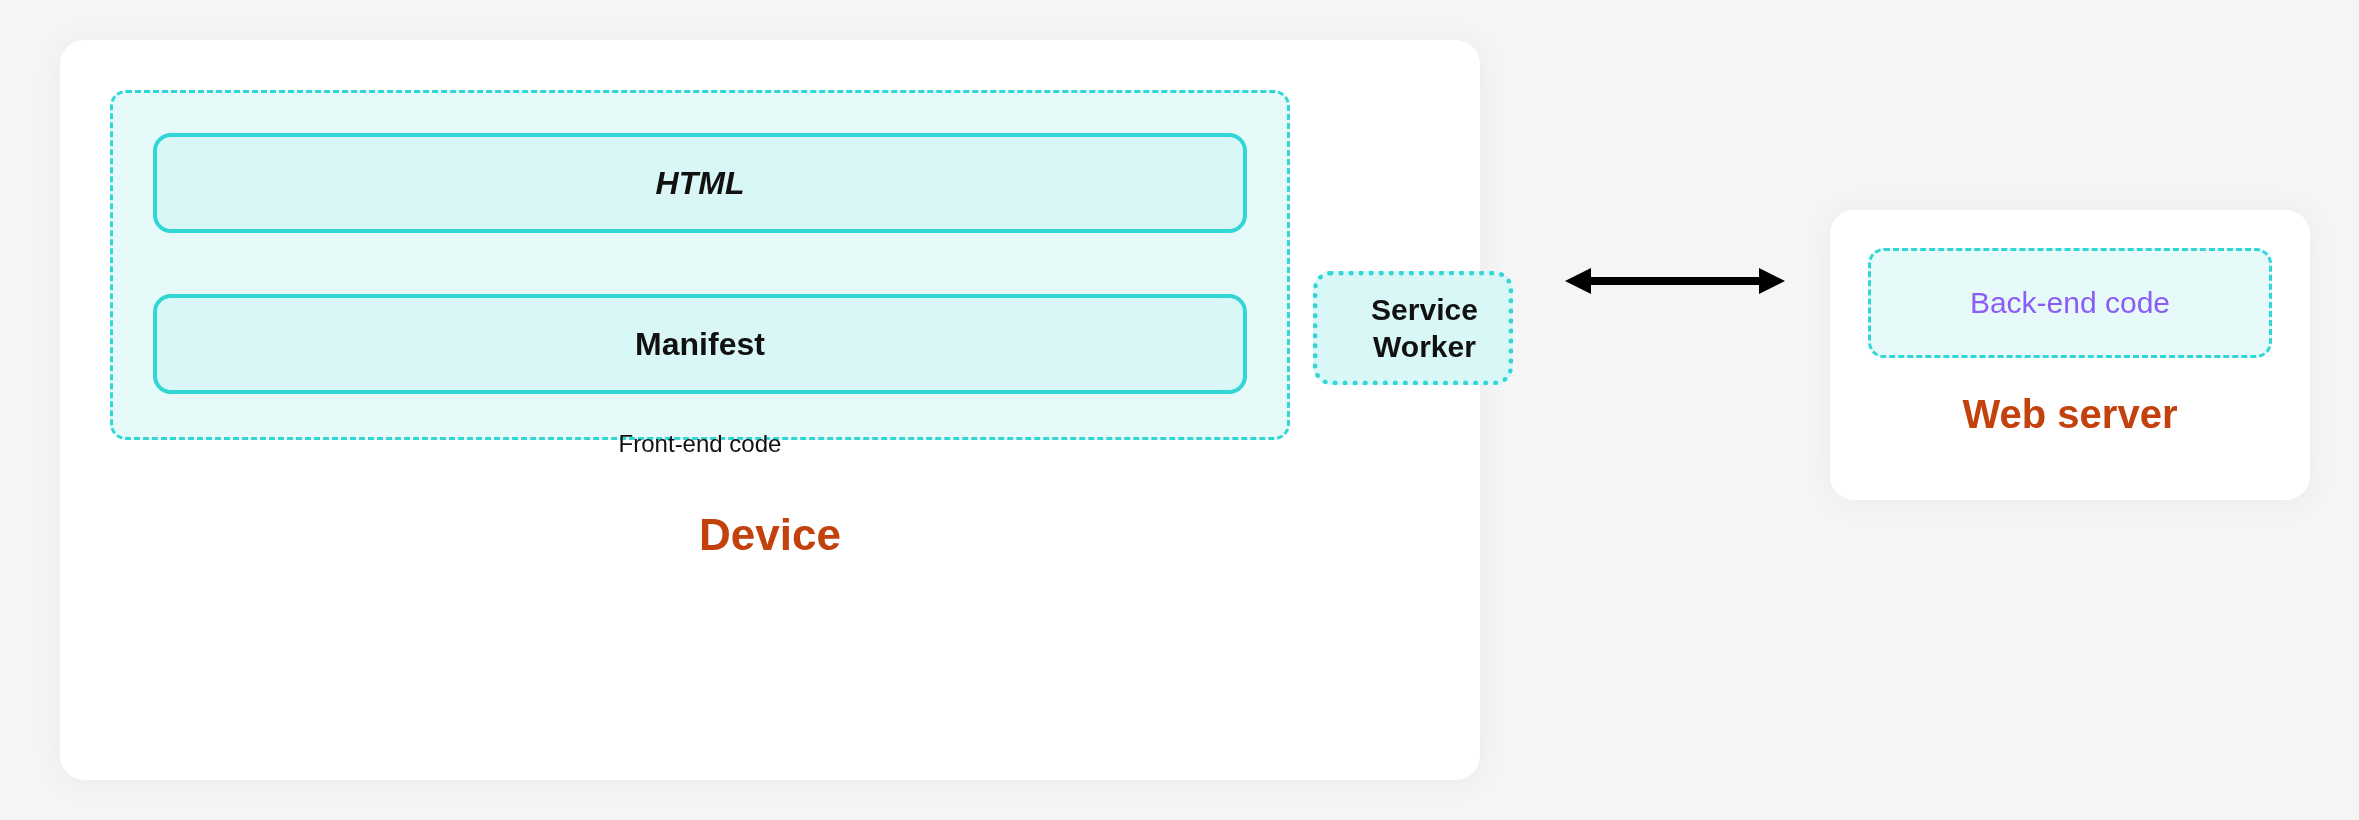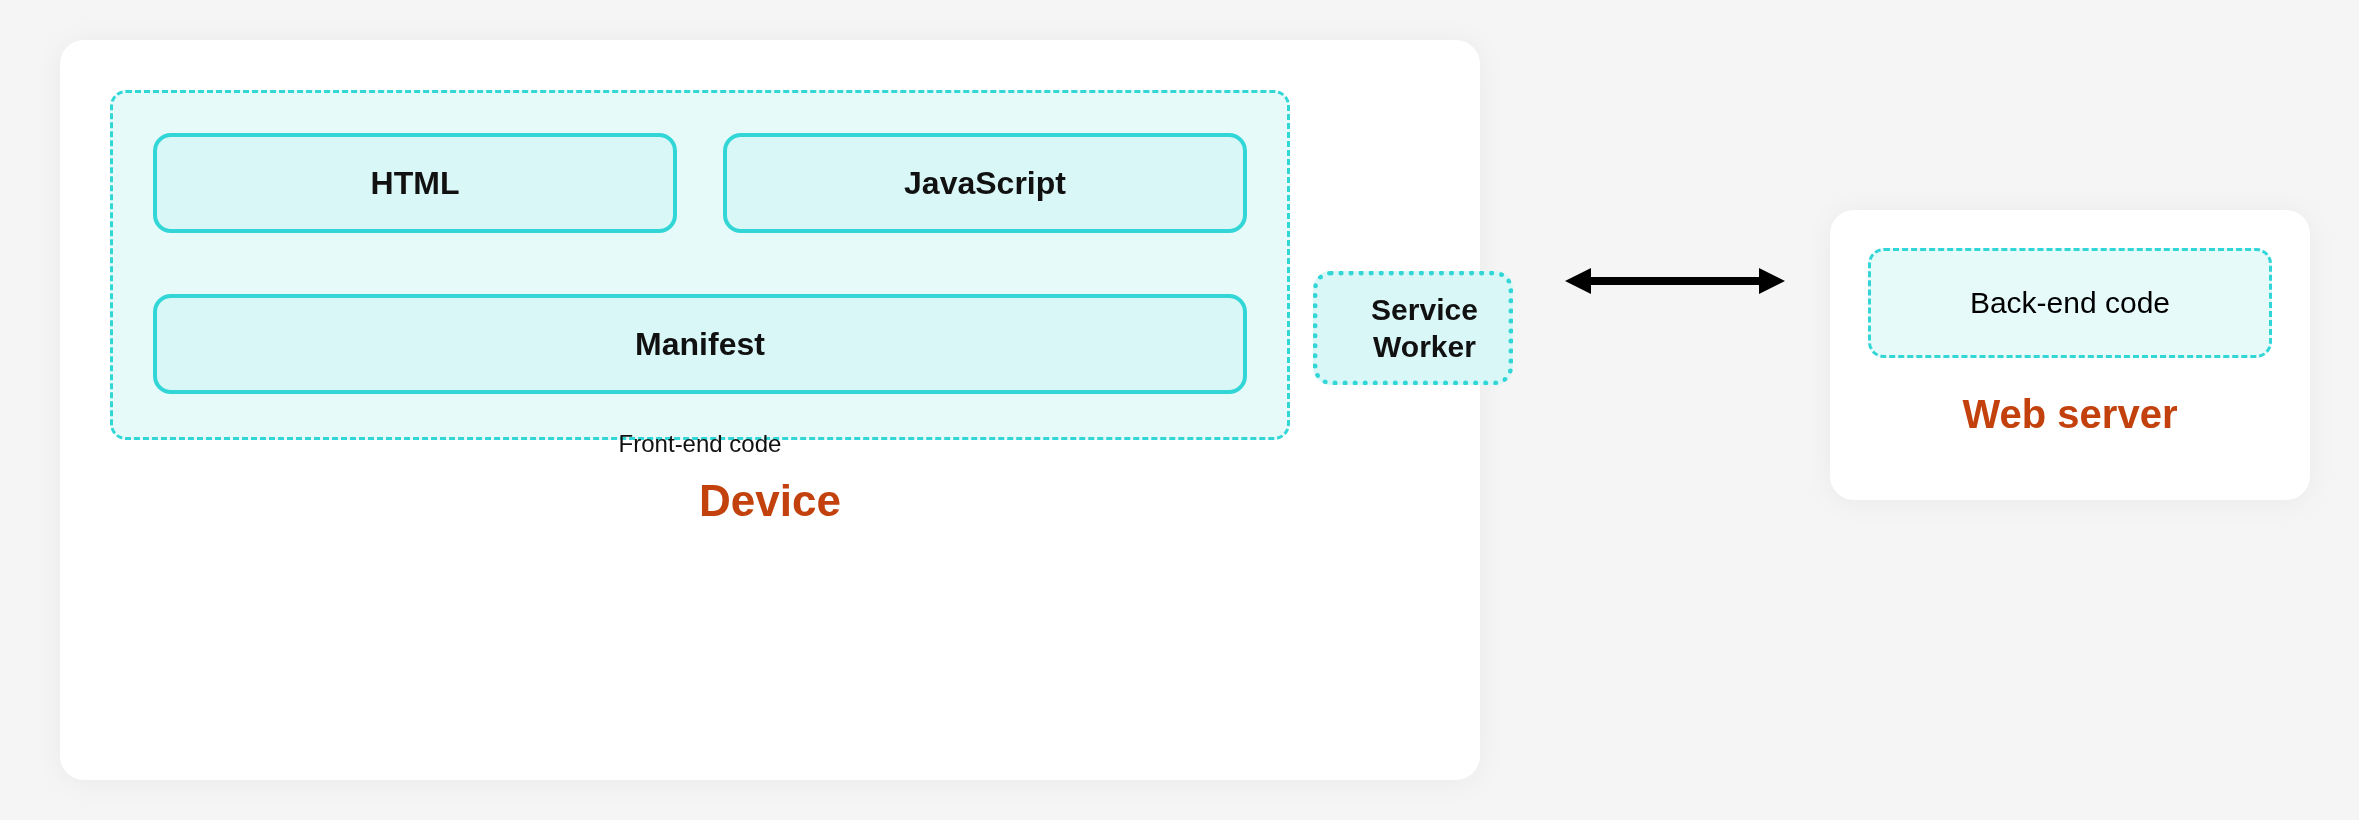--- a/index.html
+++ b/index.html
@@ -69,20 +69,21 @@
     display: flex;
     align-items: center;
     justify-content: center;
     font-weight: 700;
     font-size: 32px;
     color: #111;
   }
   .top-row {
     display: flex;
     gap: 46px;
+    font-style: italic;
   }
   .top-row .pill {
     flex: 1;
     height: 100px;
   }
   .manifest-row {
     display: flex;
     margin-top: 25px;
   }
   .manifest-row .pill {
@@ -118,30 +119,30 @@
     color: #111;
     font-weight: 400;
   }
   .card-title {
     text-align: center;
     font-weight: 700;
     color: #c2410c;
   }
   .device-title {
     font-size: 44px;
-    margin-top: 36px;
+    margin-top: 70px;
   }
   .server-title {
     font-size: 40px;
     margin-top: 34px;
   }
   .backend-label {
     font-size: 30px;
     font-weight: 400;
-    color: #000000;
+    color: #8b5cf6;
     text-align: right;
   }
 
   
   .arrow {
     position: absolute;
     left: 1565px;
     top: 264px;
     width: 220px;
     height: 34px;
@@ -151,21 +152,20 @@
 <body>
 
 <div class="canvas">
 
   <div class="card device">
 
     <div class="dashed-container frontend-box">
 
       <div class="top-row">
         <div class="pill">HTML</div>
-        <div class="pill">JavaScript</div>
       </div>
 
       <div class="manifest-row">
         <div class="pill">Manifest</div>
       </div>
 
       <div class="frontend-label">Front-end code</div>
 
       <div class="service-worker">
         <span style="white-space:pre-line;">Service

